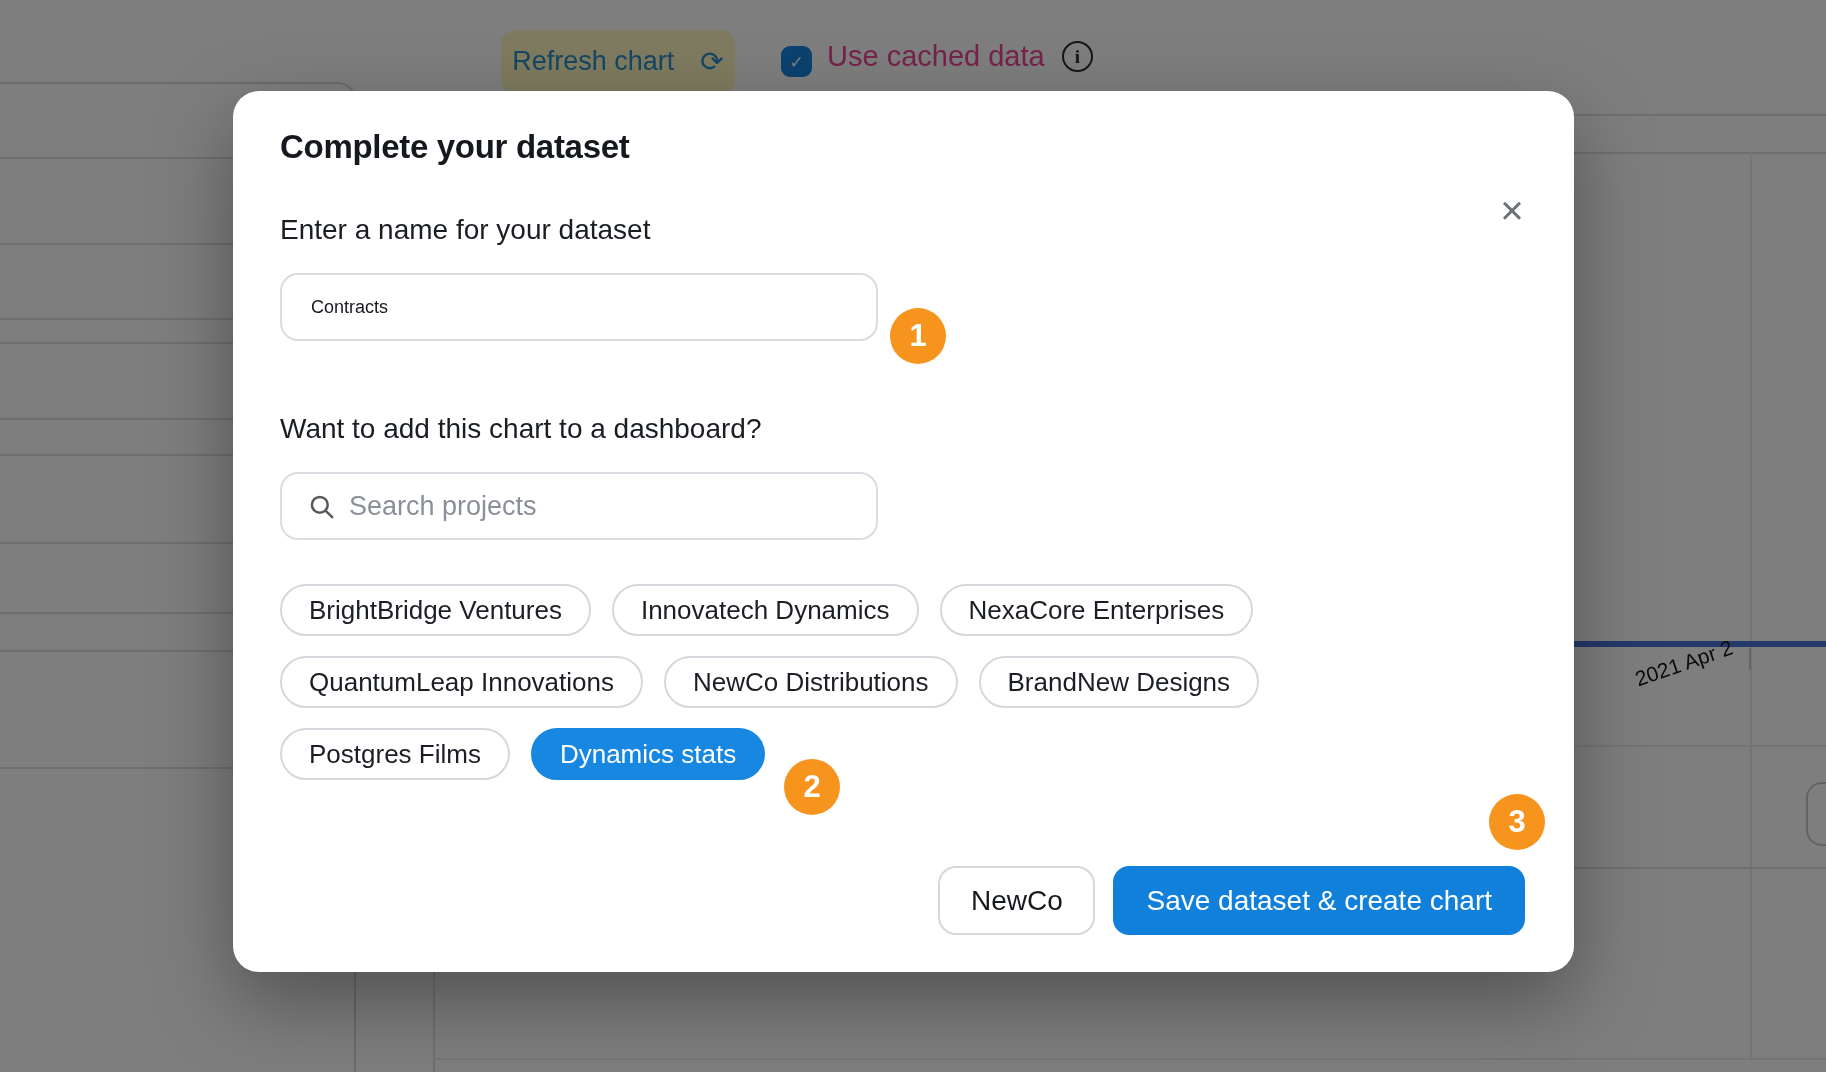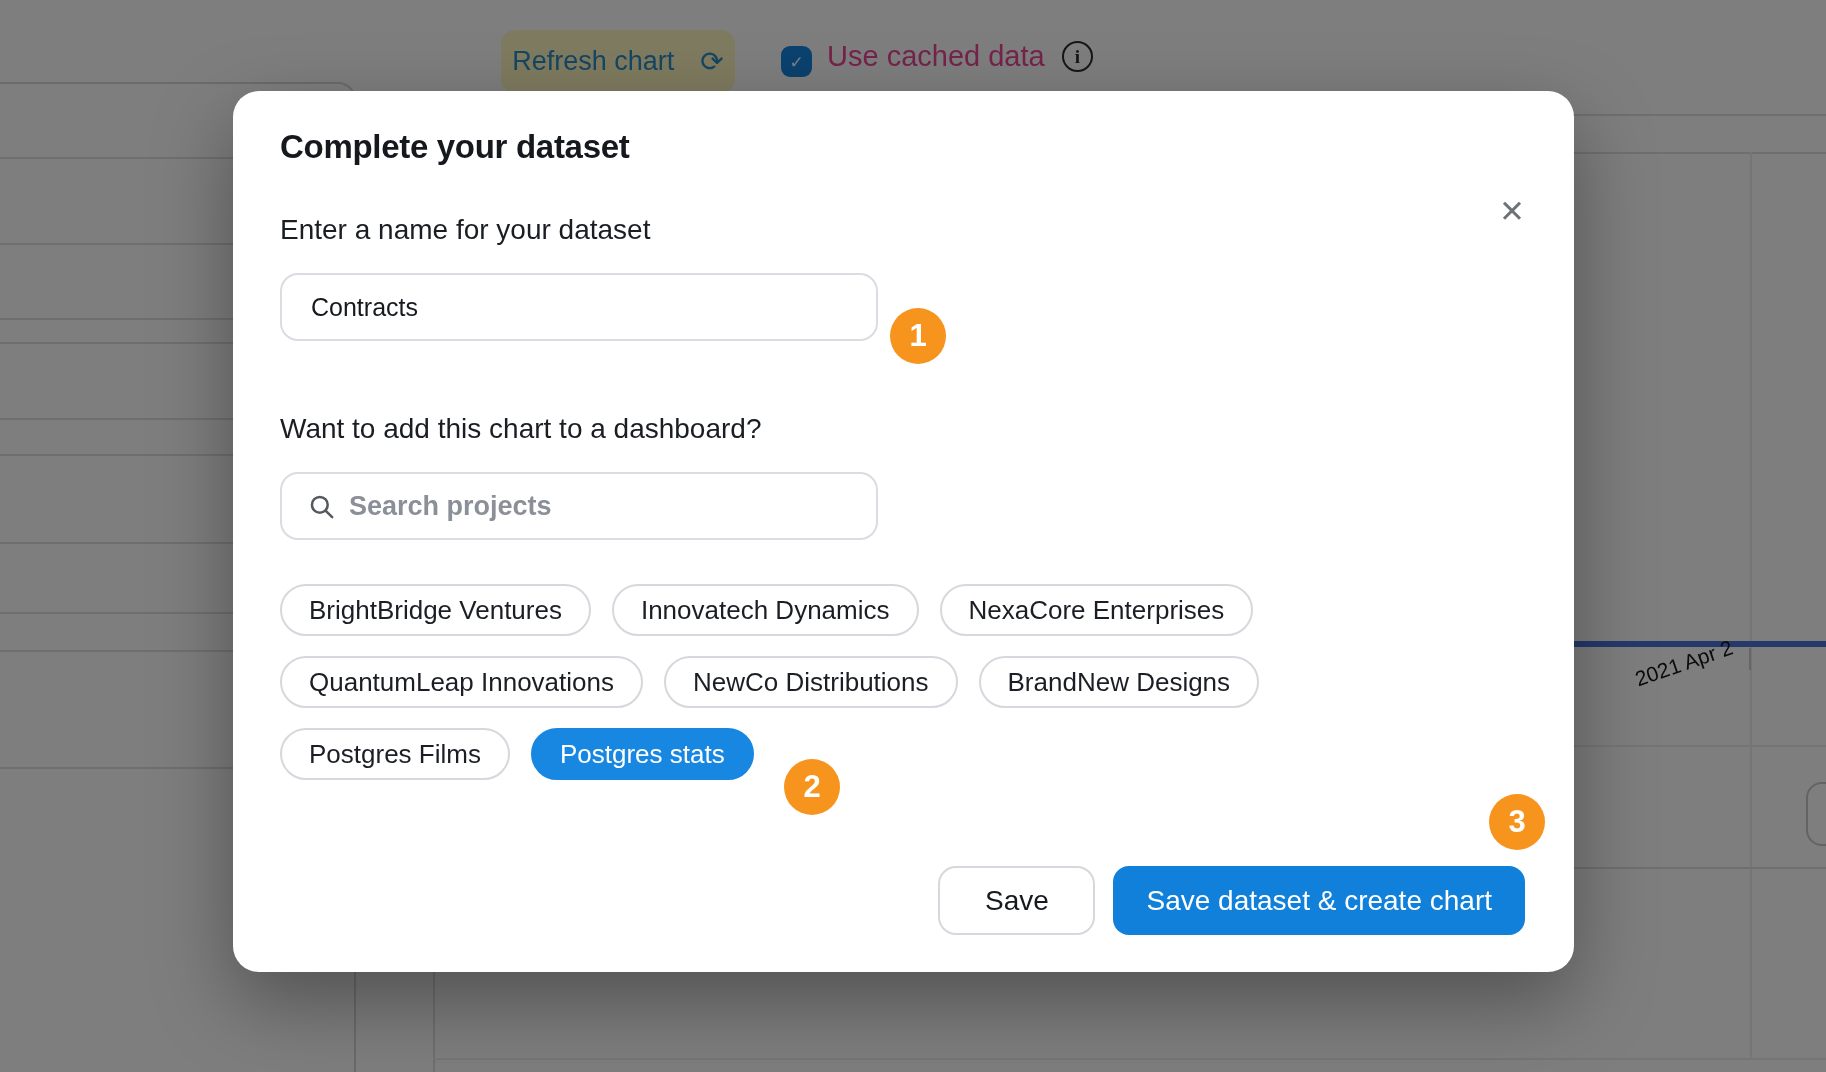--- a/index.html
+++ b/index.html
@@ -69,32 +69,32 @@
     background: none; border: none; color: #6d7277; font-size: 31px;
     font-family: "DejaVu Sans", sans-serif; cursor: pointer; line-height: 44px; text-align: center;
   }
   .modal-title { padding-top: 37px; font-size: 33px; font-weight: 700; letter-spacing: -0.3px; color: #15181d; }
   .field-label { margin-top: 48px; font-size: 28px; color: #1a1e23; }
   .field-label.second { margin-top: 72px; }
 
   .name-input {
     margin-top: 27px; width: 598px; height: 68px;
     border: 2px solid #d9dce1; border-radius: 18px;
-    font-size: 25px; color: #16191e; padding: 0 29px;
+    font-size: 18px; color: #16191e; padding: 0 29px;
     font-family: inherit; outline: none; display: block; background: #fff;
   }
 
   .search-wrap {
     margin-top: 27px; width: 598px; height: 68px;
     border: 2px solid #d9dce1; border-radius: 18px;
     display: flex; align-items: center; padding: 0 20px 0 26px; gap: 14px; background: #fff;
   }
   .search-wrap input {
     border: none; outline: none; font-size: 27px; font-family: inherit;
-    flex: 1; color: #16191e; background: transparent; font-weight: bold;
+    flex: 1; color: #16191e; background: transparent;
   }
   .search-wrap input::placeholder { color: #8a8f98; }
 
   #chips { margin-top: 44px; }
   .chip-row { display: flex; gap: 21px; margin-bottom: 20px; }
   .chip {
     height: 52px; border: 2px solid #d5d8dc; border-radius: 26px;
     background: #fff; color: #1b1e24; font-size: 26px; font-family: inherit;
     padding: 0 27px; display: inline-flex; align-items: center; cursor: pointer; white-space: nowrap;
   }
@@ -198,25 +198,25 @@
         <button class="chip">Innovatech Dynamics</button>
         <button class="chip">NexaCore Enterprises</button>
       </div>
       <div class="chip-row">
         <button class="chip">QuantumLeap Innovations</button>
         <button class="chip">NewCo Distributions</button>
         <button class="chip">BrandNew Designs</button>
       </div>
       <div class="chip-row">
         <button class="chip">Postgres Films</button>
-        <button class="chip selected">Postgres stats</button>
+        <button class="chip selected">Dynamics stats</button>
       </div>
     </div>
 
   <div class="modal-footer">
-    <button class="btn-close">Save</button>
+    <button class="btn-close">NewCo</button>
     <button class="btn-save">Save dataset &amp; create chart</button>
   </div>
 </div>
 
 <div class="badge" id="badge-1">1</div>
 <div class="badge" id="badge-2">2</div>
 <div class="badge" id="badge-3">3</div>
 
 </body></html>

